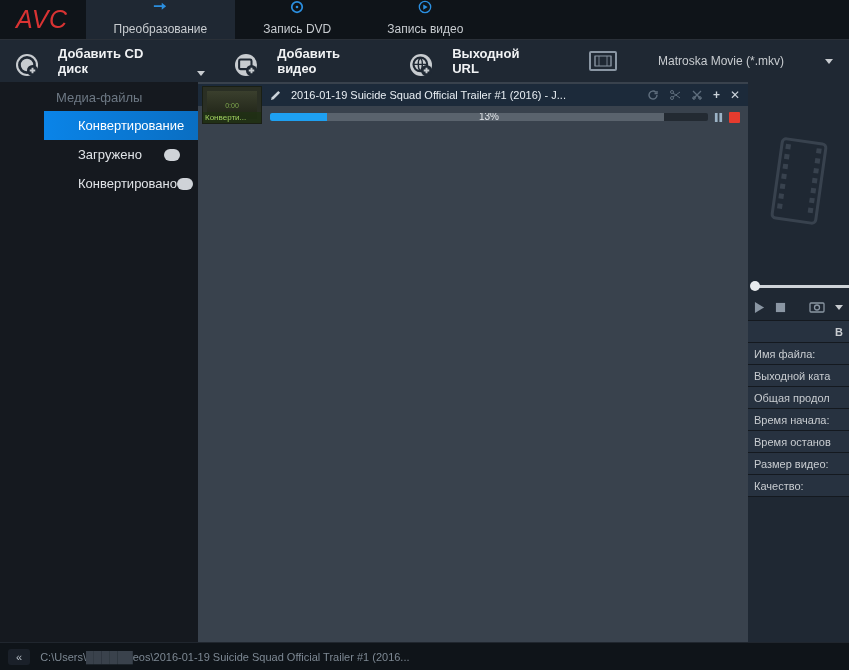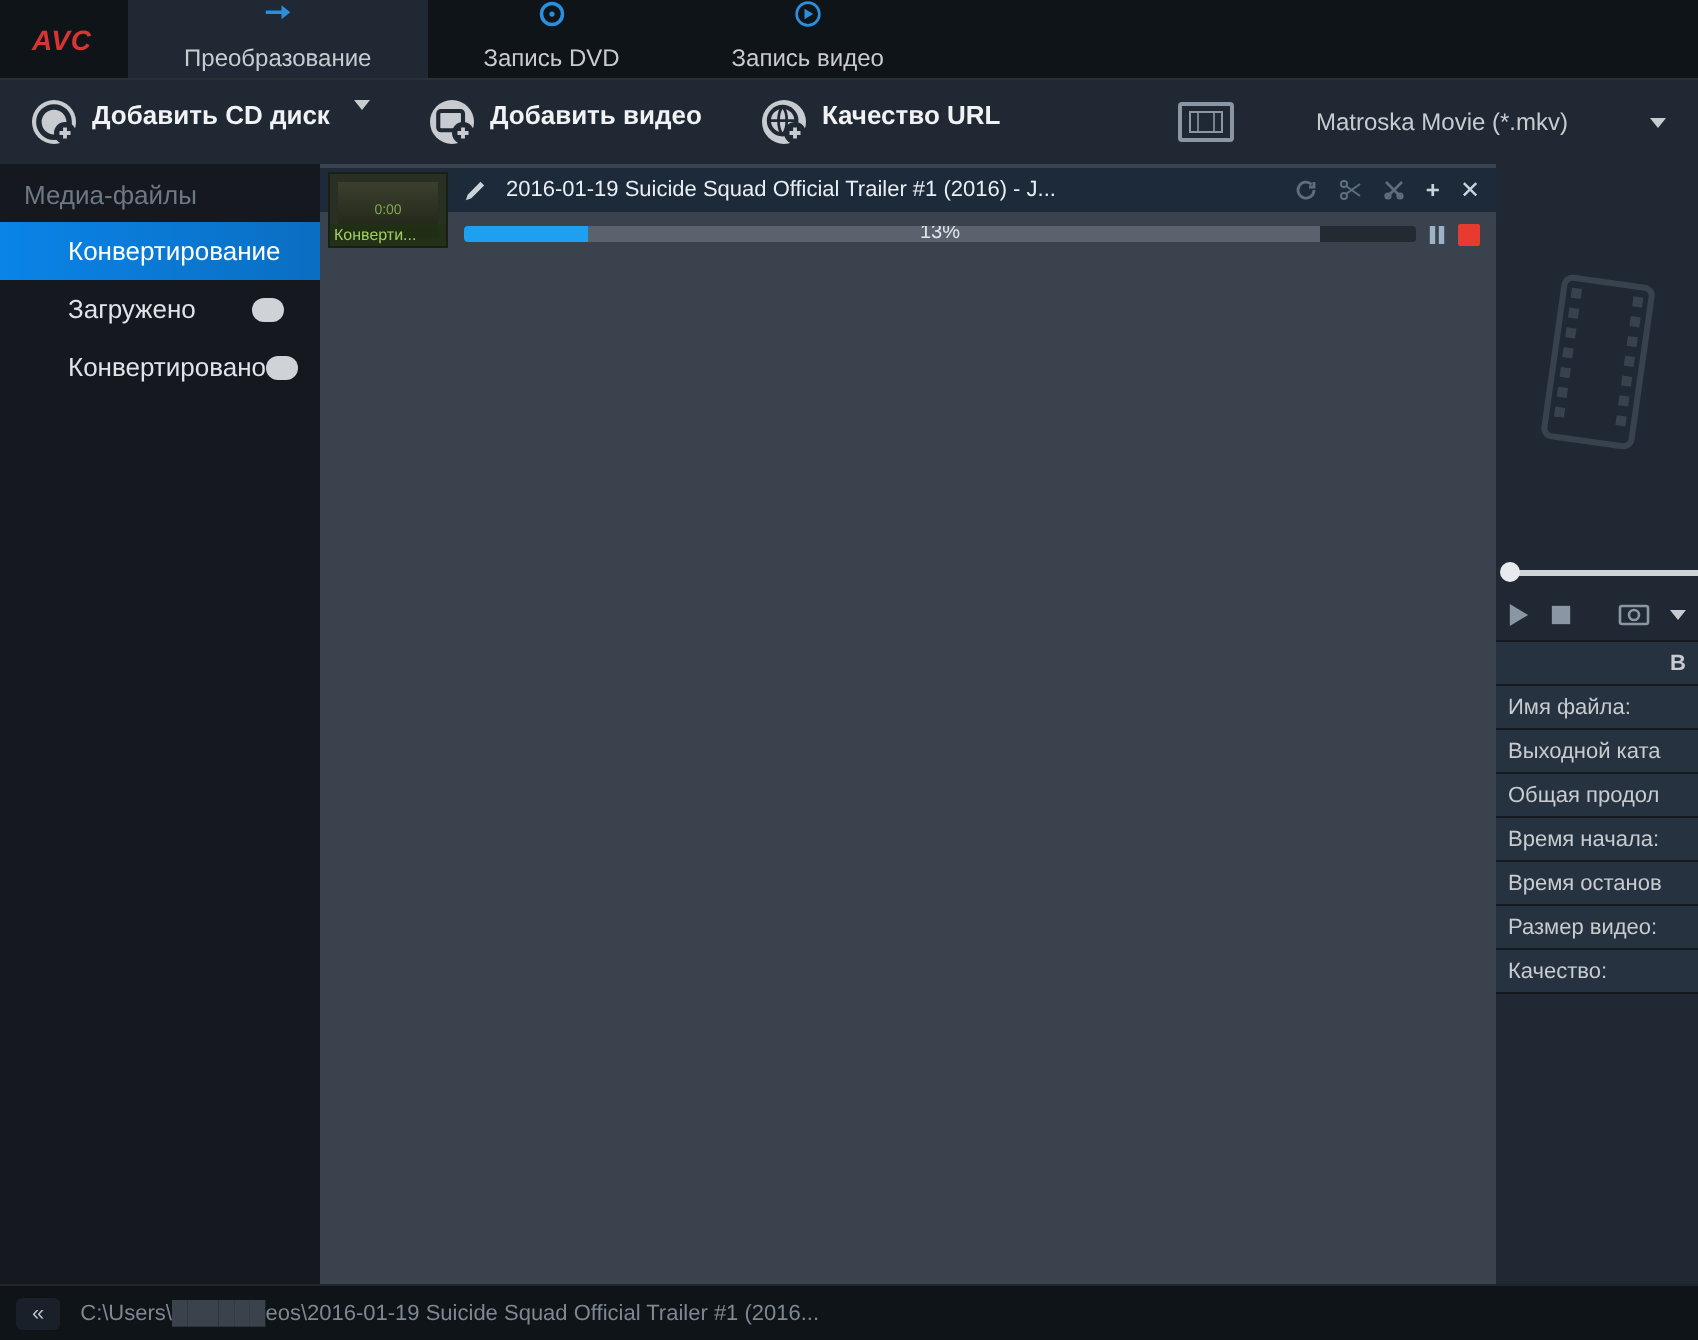--- a/index.html
+++ b/index.html
@@ -1,37 +1,37 @@
 <!DOCTYPE html>
 <html><head>
 <meta charset="utf-8">
 <style>
 * { box-sizing: border-box; margin: 0; padding: 0; font-family: "Segoe UI", Arial, sans-serif; }
 body { background: #0f1419; color: #c8ccd0; width: 849px; height: 670px; overflow: hidden; font-size: 12px; }
 
 .tabs-bar { height: 40px; display: flex; align-items: stretch; background: #0f1419; border-bottom: 1px solid #2a3038; }
 .logo { display: flex; align-items: center; padding: 0 18px 0 16px; }
-.logo-text { color: #d93333; font-weight: 700; font-size: 14px; font-style: italic; letter-spacing: 0.5px; }
+.logo-text { color: #d93333; font-weight: 400; font-size: 25px; font-style: italic; letter-spacing: 0.5px; }
 .tab { display: flex; align-items: center; gap: 8px; padding: 0 28px; color: #c8ccd0; cursor: pointer; position: relative; flex-direction: column; }
 .tab.active { background: #1f2833; }
 .tab-icon { width: 14px; height: 14px; display: inline-flex; align-items: center; justify-content: center; }
 
 .toolbar { height: 42px; background: #1f2833; display: flex; align-items: center; gap: 18px; padding: 0 10px; }
-.tb-btn { display: flex; align-items: flex-start; gap: 8px; color: #f0f2f4; font-weight: 600; font-size: 13px; cursor: pointer; padding: 4px 6px; }
+.tb-btn { display: flex; align-items: flex-end; gap: 20px; color: #f0f2f4; font-weight: 600; font-size: 13px; cursor: pointer; padding: 4px 6px; }
 .icon-circ { width: 22px; height: 22px; border-radius: 50%; background: #c8ccd0; color: #1f2833; display: inline-flex; align-items: center; justify-content: center; font-size: 14px; font-weight: bold; }
 .tb-btn svg { width: 24px; height: 24px; }
 .tb-spacer { flex: 1; }
 .format-sel { display: flex; align-items: center; gap: 10px; min-width: 250px; justify-content: flex-end; padding-right: 6px; cursor: pointer; }
 .format-icon { width: 28px; height: 20px; border: 2px solid #8a96a3; border-radius: 2px; display: inline-flex; align-items: center; justify-content: center; }
 .drop-caret { width: 0; height: 0; border-left: 4px solid transparent; border-right: 4px solid transparent; border-top: 5px solid #c8ccd0; }
 .dropdown-sm { display: inline-flex; margin-left: 4px; }
 
 .main { display: flex; height: calc(670px - 40px - 42px - 28px); }
 
-.sidebar { width: 160px; background: #15191f; display: flex; flex-direction: column; }
+.sidebar { width: 198px; background: #15191f; display: flex; flex-direction: column; padding-left: 44px; }
 .sb-header { color: #6d7884; padding: 8px 12px 6px; font-size: 13px; }
 .sb-item { display: flex; align-items: center; justify-content: space-between; padding: 7px 18px 7px 34px; color: #e0e3e7; cursor: pointer; font-size: 13px; }
 .sb-item.active { background: linear-gradient(90deg, #0a84e8, #0a6ec2); color: #fff; font-weight: 400; position: relative; }
 .sb-item.active::after { content: ""; position: absolute; right: -8px; top: 50%; transform: translateY(-50%); border-top: 14px solid transparent; border-bottom: 14px solid transparent; border-left: 10px solid #0a6ec2; }
 .sb-badge { background: #cfd3d8; color: #1a1f26; border-radius: 8px; min-width: 16px; height: 12px; font-size: 9px; display: inline-flex; align-items: center; justify-content: center; padding: 0 5px; }
 .sb-spacer { flex: 1; }
 .sb-trash { display: flex; align-items: center; gap: 8px; padding: 10px 14px; cursor: pointer; justify-content: space-between; }
 .sb-trash-left { display: flex; align-items: center; gap: 8px; }
 
 .center { flex: 1; background: #39424d; display: flex; flex-direction: column; position: relative; padding-top: 2px; }
@@ -132,21 +132,21 @@
   </div>
   <div class="tb-btn">
     <span class="icon-circ">
       <svg viewBox="0 0 16 16" width="16" height="16">
           <circle cx="7.5" cy="7.5" r="5" fill="none" stroke="#1f2833" stroke-width="1.5"></circle>
           <path d="M2.5 7.5h10M7.5 2.5c2 2 2 8 0 10M7.5 2.5c-2 2-2 8 0 10" fill="none" stroke="#1f2833" stroke-width="1"></path>
           <circle cx="12" cy="12" r="4" fill="#1f2833"></circle>
           <path d="M12 10v4M10 12h4" stroke="#c8ccd0" stroke-width="1.4"></path>
         </svg>
     </span>
-    <span>Качество URL</span>
+    <span>Выходной URL</span>
   </div>
   <div class="tb-spacer"></div>
   <div class="format-sel">
     <span class="format-icon">
       <svg viewBox="0 0 20 14" width="20" height="14">
           <rect x="2" y="2" width="16" height="10" fill="none" stroke="#8a96a3" stroke-width="1"></rect>
           <path d="M2 2v10M6 2v10M18 2v10M14 2v10" stroke="#8a96a3" stroke-width="0.8"></path>
         </svg>
     </span>
     <span style="flex:1;text-align:center">Matroska Movie (*.mkv)</span>

